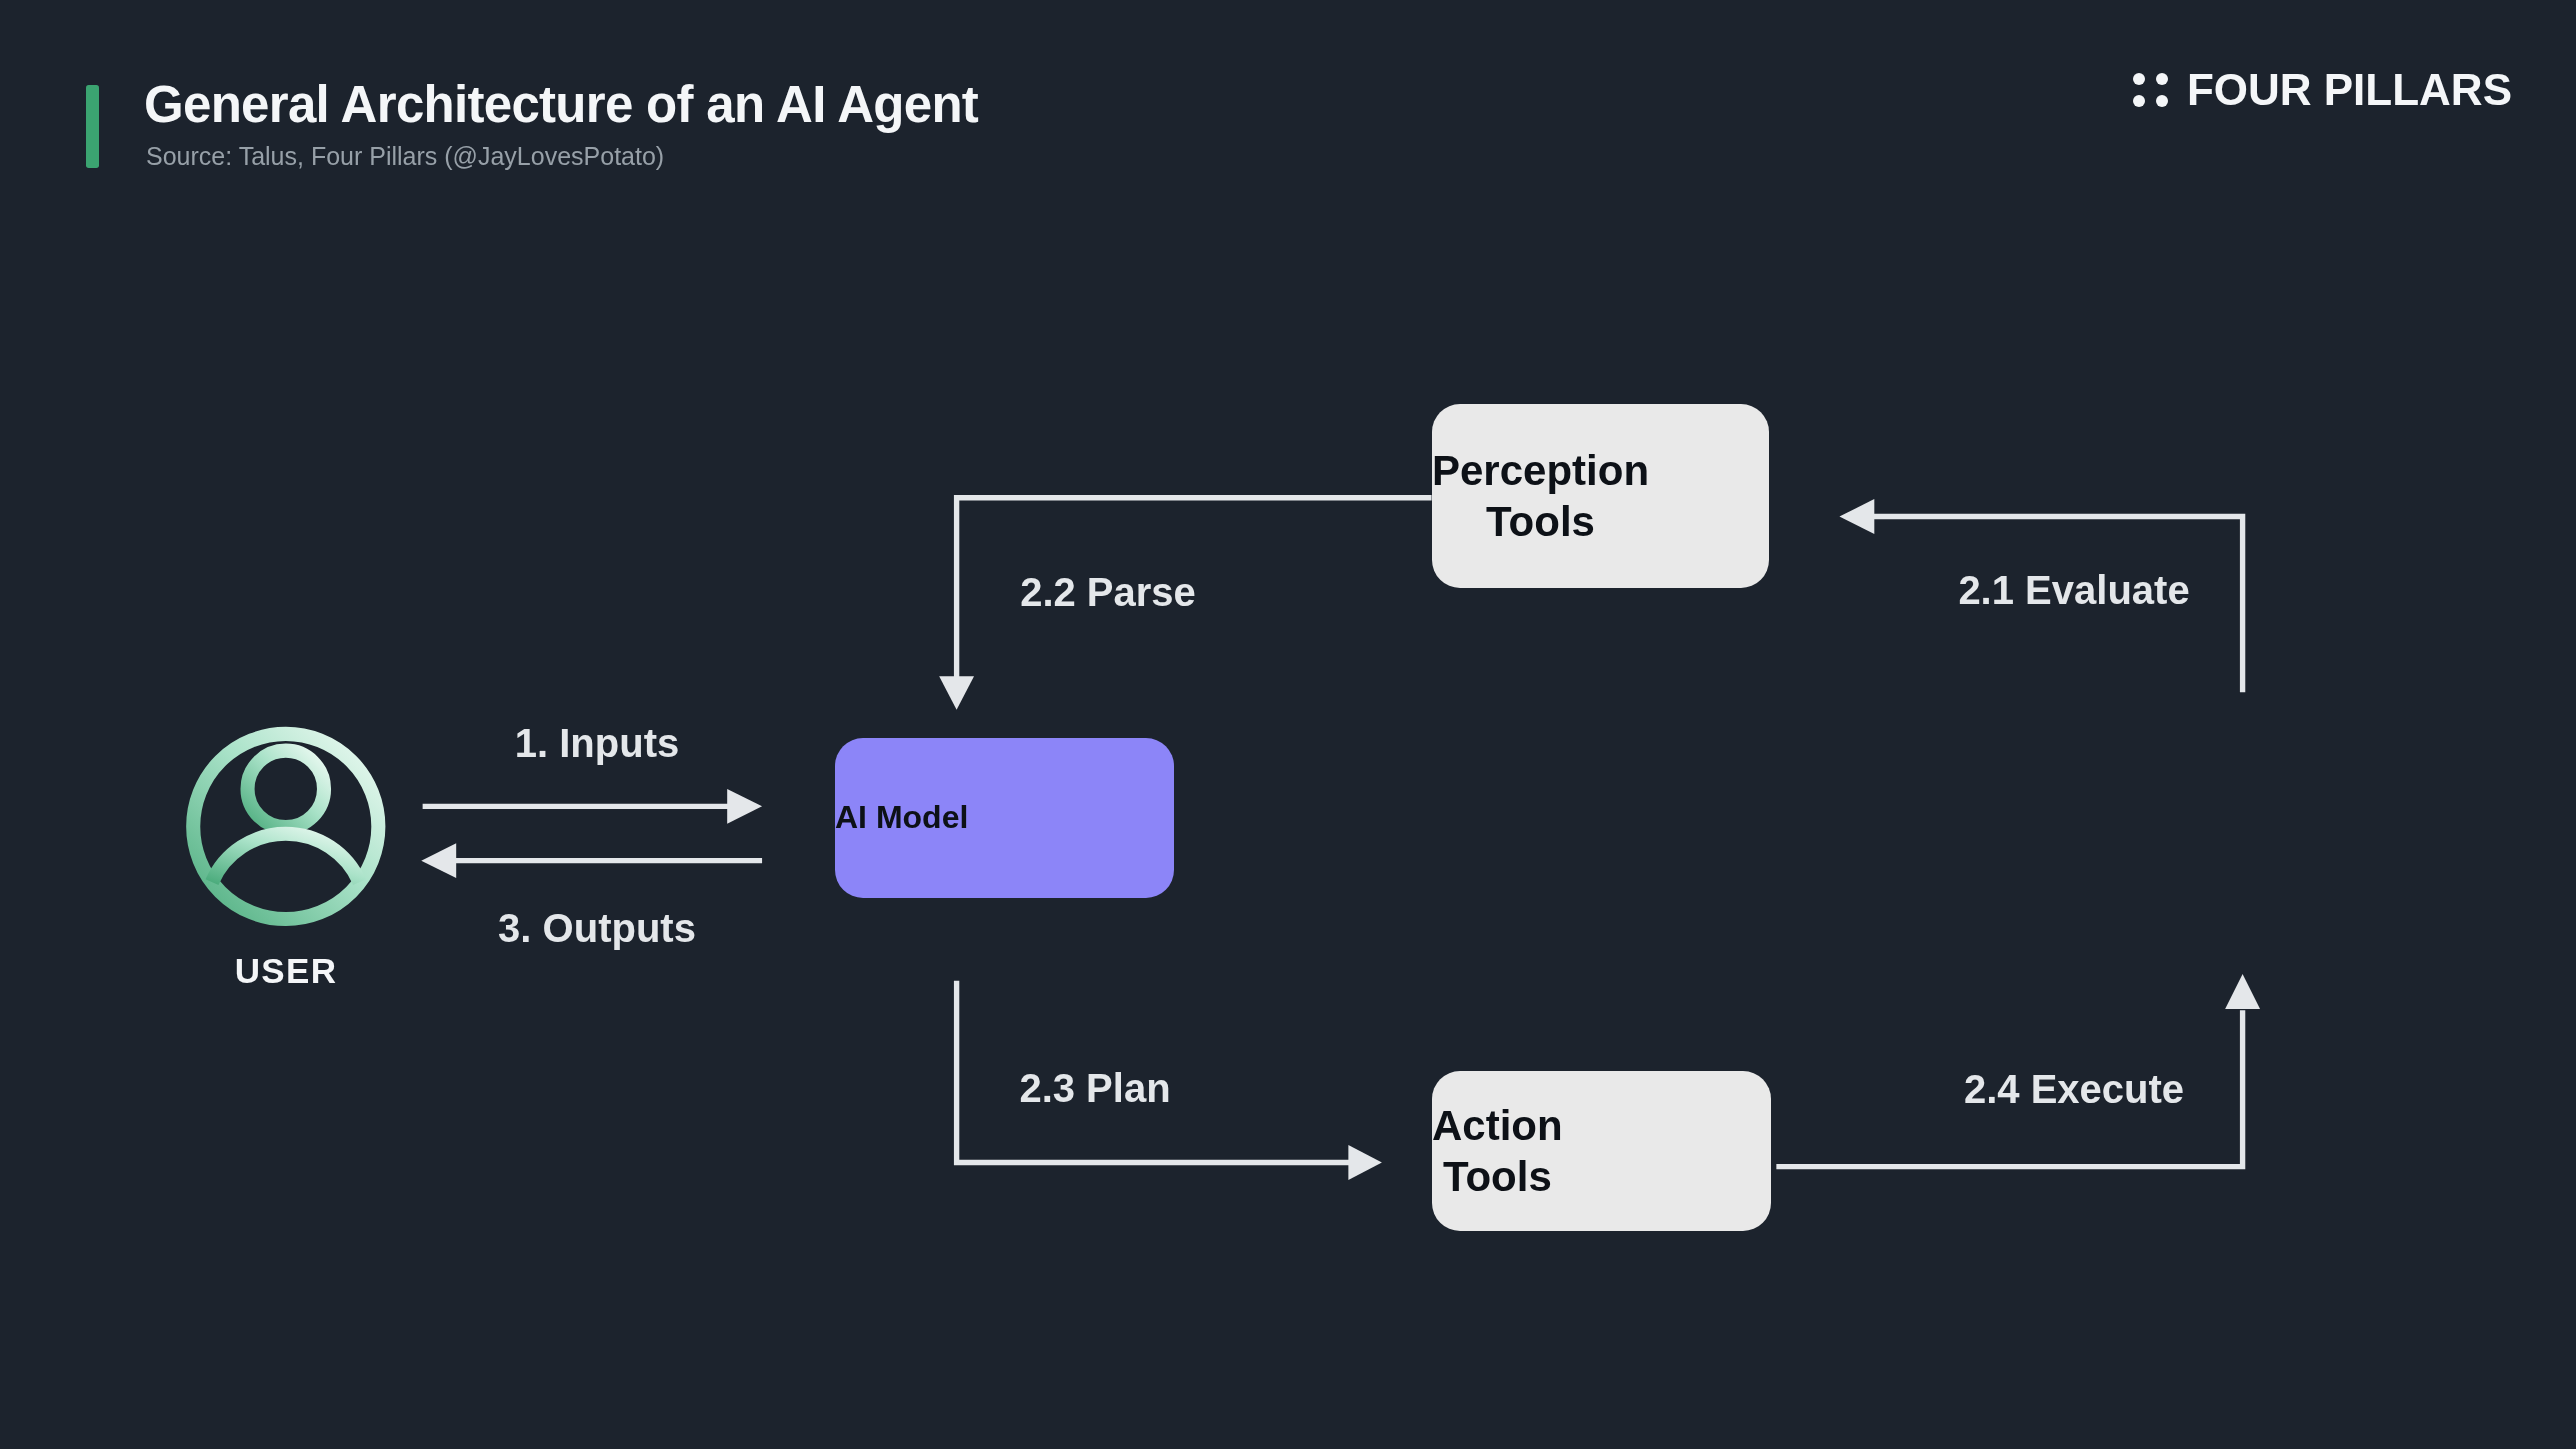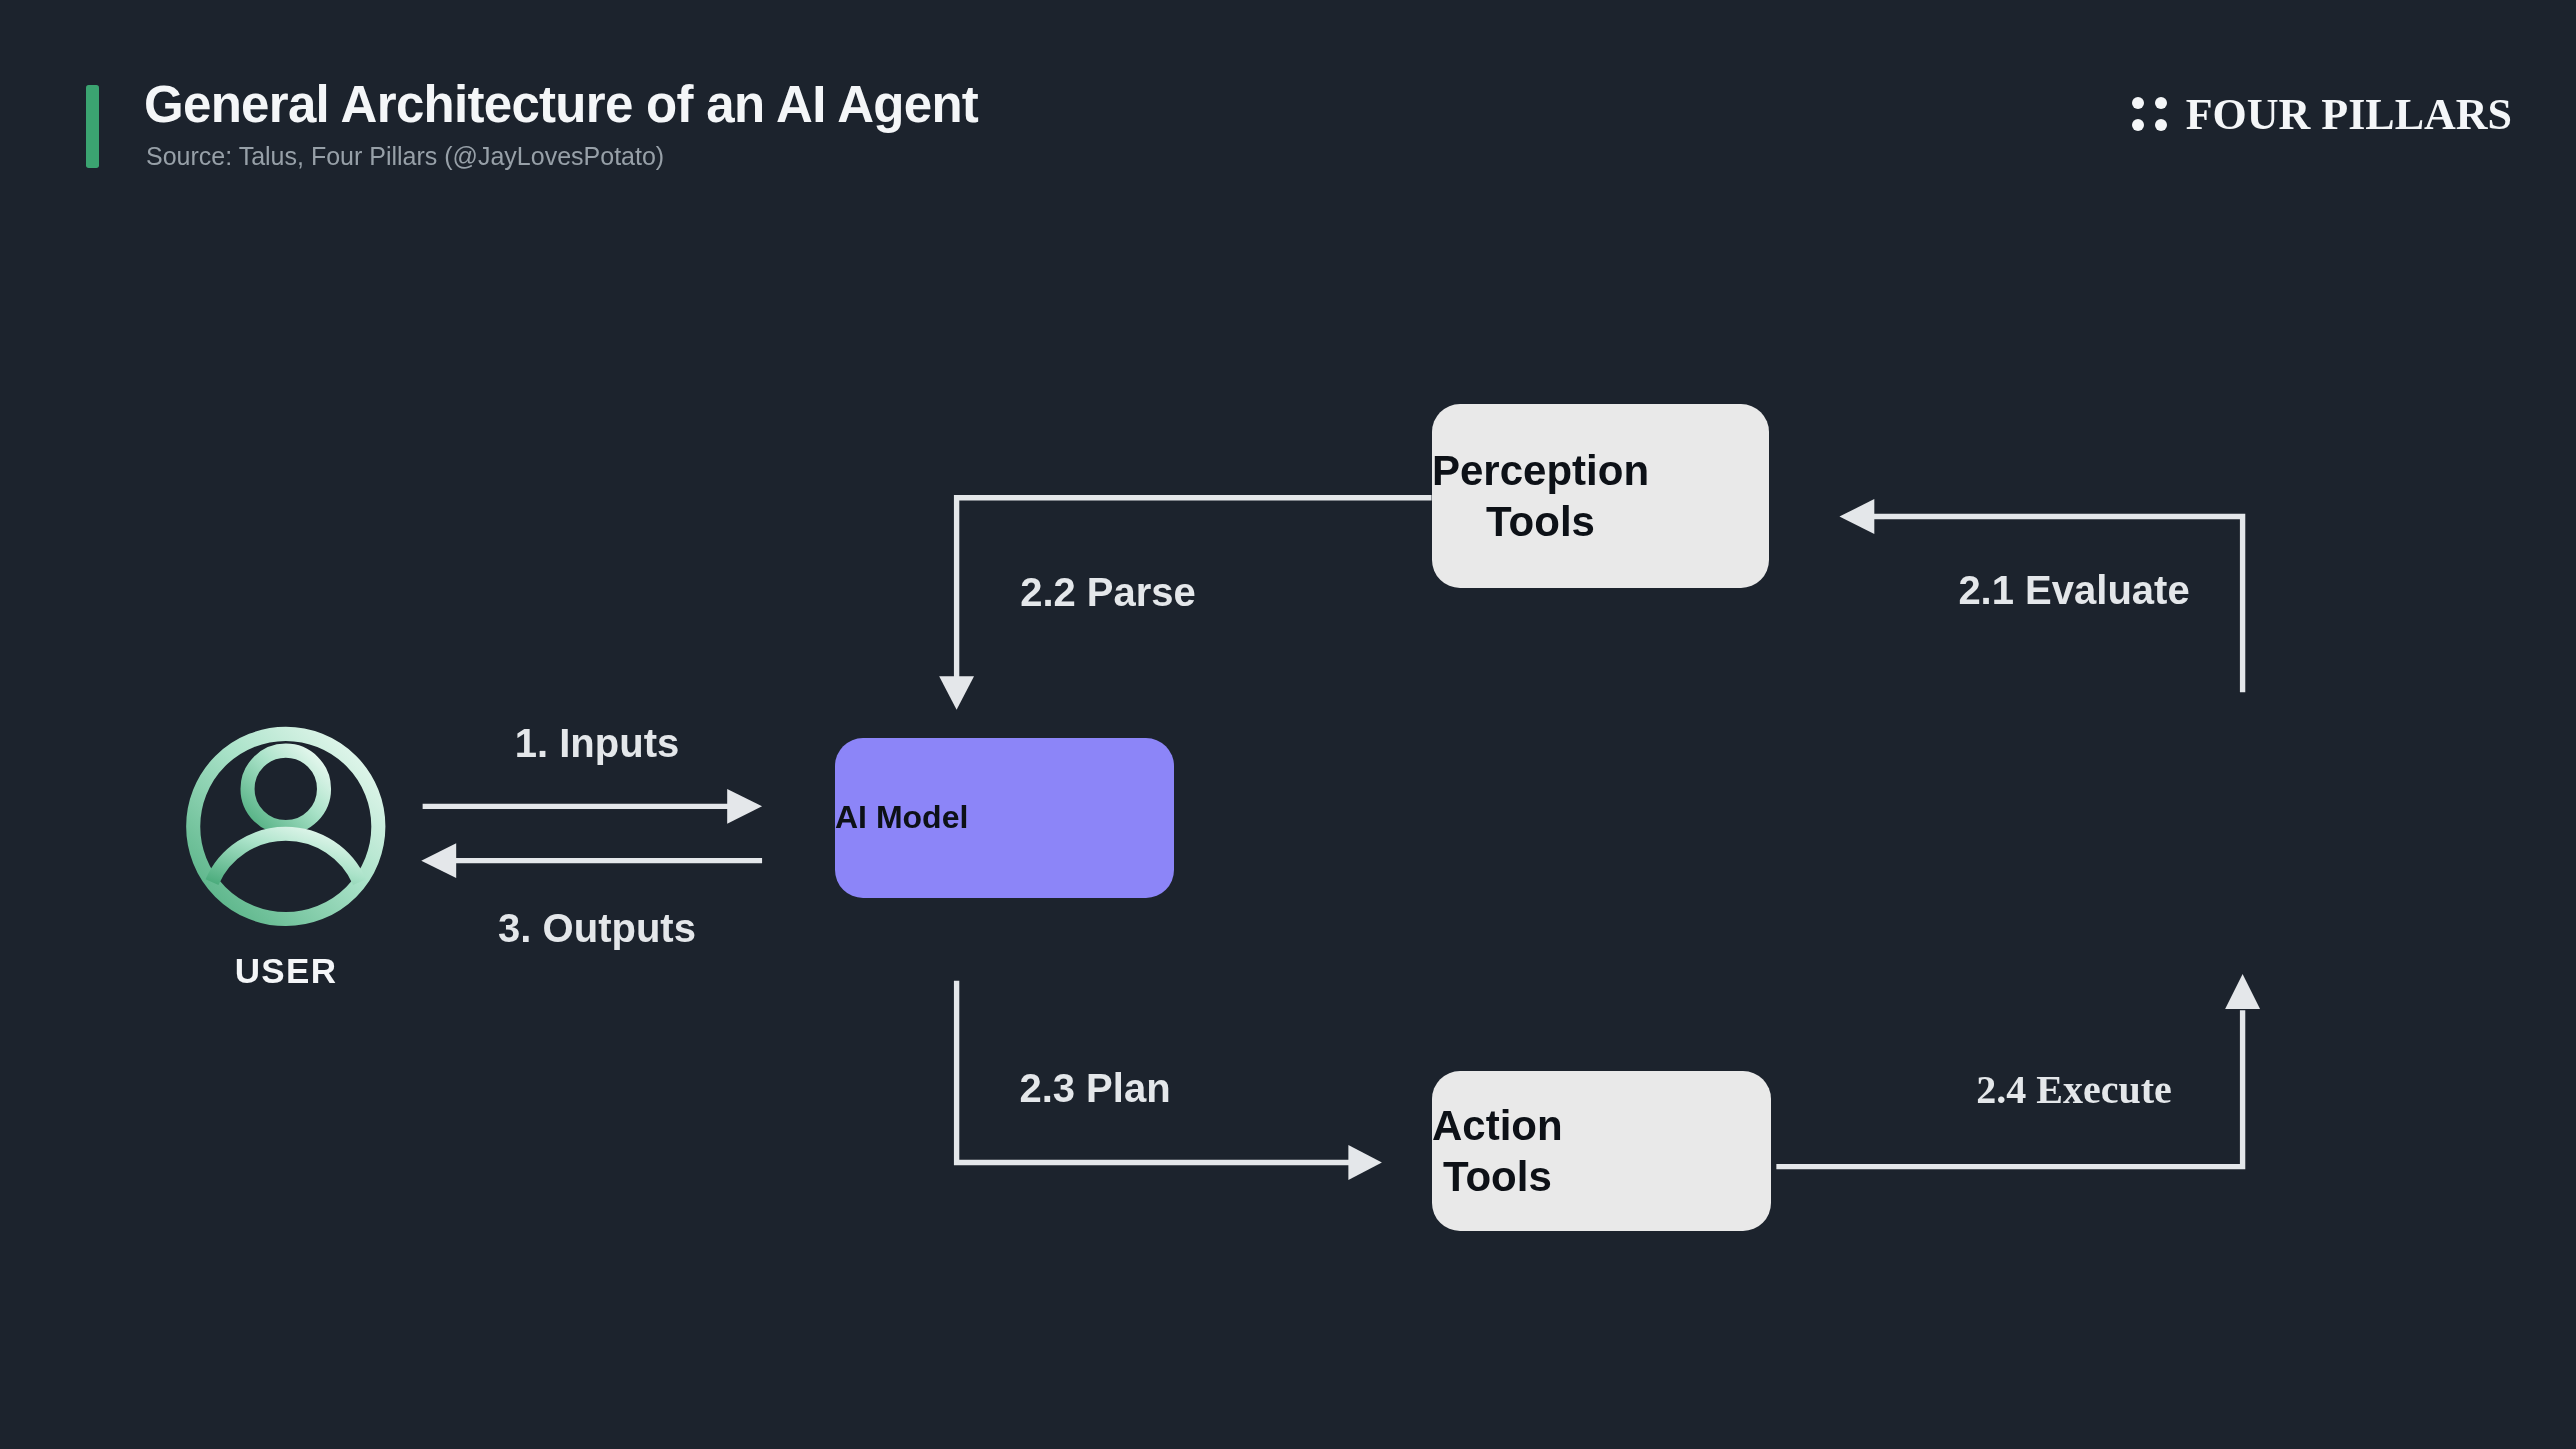--- a/index.html
+++ b/index.html
@@ -32,22 +32,22 @@
     position:absolute;left:144px;top:75px;
     font-size:51px;font-weight:700;color:var(--title-text);
     letter-spacing:-0.7px;white-space:nowrap;
   }
   .subtitle{
     position:absolute;left:146px;top:142px;
     font-size:25px;font-weight:400;color:var(--subtitle-text);
     white-space:nowrap;
   }
   .brand{
-    position:absolute;right:64px;top:90px;
-    display:flex;align-items:center;gap:19px;height:48px;font-family:Liberation Serif, serif;
+    position:absolute;right:64px;top:66px;
+    display:flex;align-items:center;gap:19px;height:48px;
   }
   .brand-dots{
     display:grid;grid-template-columns:12px 12px;grid-template-rows:12px 12px;
     gap:9.4px 10.7px;
   }
   .brand-dots span{width:12px;height:12px;border-radius:50%;background:var(--title-text);display:block;}
   .brand-name{
     font-size:44px;font-weight:700;color:var(--title-text);
     letter-spacing:0px;white-space:nowrap;
   }
@@ -74,21 +74,21 @@
   
   .edge-label{
     position:absolute;transform:translate(-50%,-50%);
     font-size:40px;font-weight:700;color:var(--arrow);white-space:nowrap;
   }
   .lbl-inputs  {left:597px; top:743px;}
   .lbl-outputs {left:597px; top:928px;}
   .lbl-parse   {left:1108px;top:592px;}
   .lbl-evaluate{left:2074px;top:590px;}
   .lbl-plan    {left:1095px;top:1088px;}
-  .lbl-execute {left:2074px;top:1089px;font-family:Liberation Serif, serif;}
+  .lbl-execute {left:2074px;top:1089px;}
 
   .exec-env{
     position:absolute;left:2043px;top:771px;width:402px;
     text-align:center;font-size:42px;font-weight:700;line-height:1.28;
     color:var(--execution-text);
   }
   .user-label{
     position:absolute;left:286px;top:971px;transform:translate(-50%,-50%);
     font-size:35px;font-weight:700;color:var(--title-text);letter-spacing:1.3px;
   }

